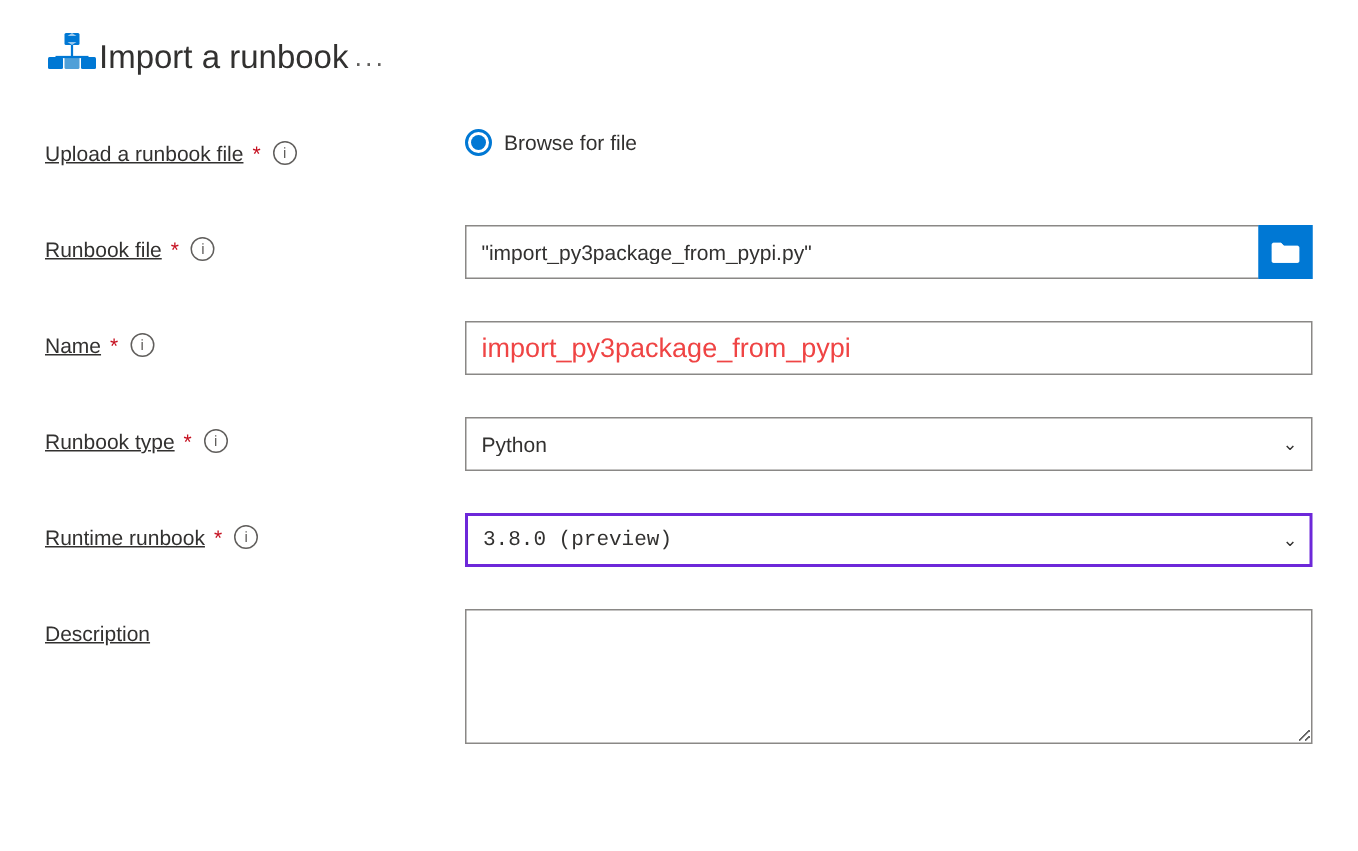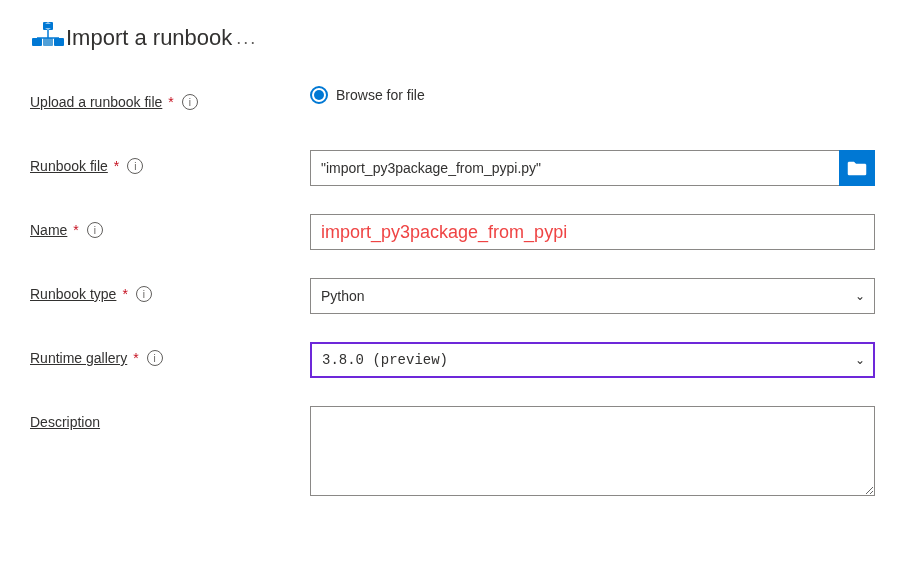--- a/index.html
+++ b/index.html
@@ -309,21 +309,21 @@
         <option>Python 2</option>
         <option>Python 3</option>
       </select>
       <span class="select-chevron">⌄</span>
     </div>
   </div>
 </div>
 
 <div class="form-row">
   <div class="form-label">
-    <span class="form-label-text">Runtime gallery</span>
+    <span class="form-label-text">Runtime runbook</span>
     <span class="required-star">*</span>
     <span class="info-icon">i</span>
   </div>
   <div class="form-control">
     <div class="select-wrapper runtime-select">
       <select class="select-field">
         <option>3.8.0 (preview)</option>
         <option>3.6.0</option>
         <option>2.7.0</option>
       </select>

